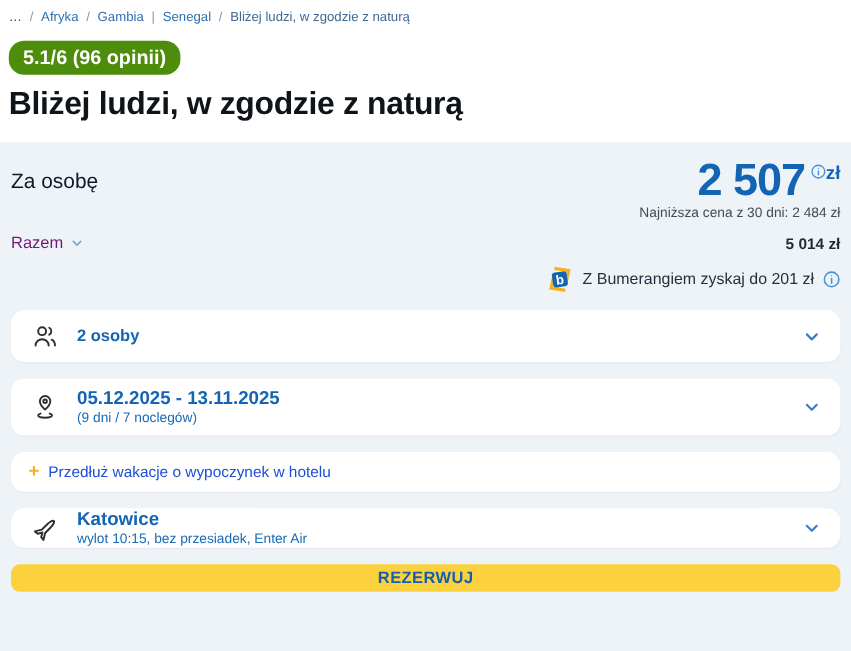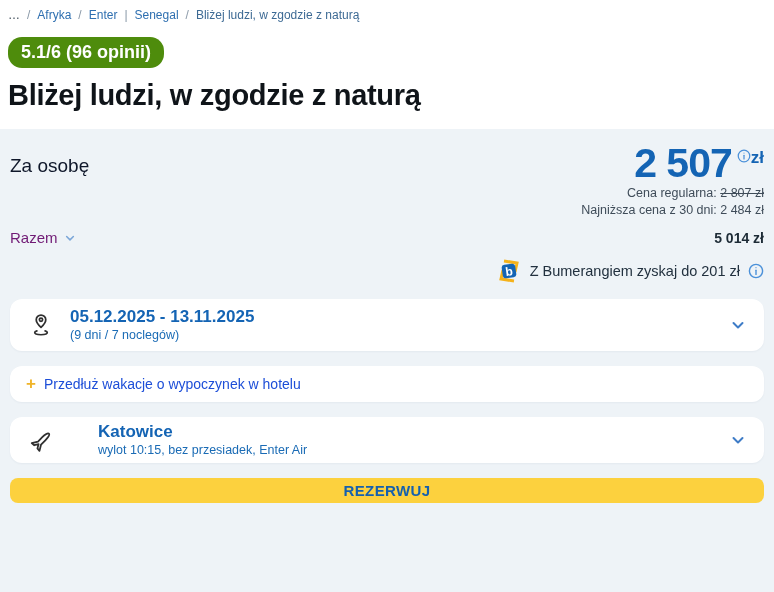--- a/index.html
+++ b/index.html
@@ -44,21 +44,21 @@
   
   .card { background:#ffffff; border-radius:12px; margin-top:15px; display:flex; align-items:center;
           padding:10px 18px 10px 16px; box-shadow:0 1px 2px rgba(30,60,90,0.05); cursor:pointer; }
   .card .icon-wrap { width:30px; display:flex; justify-content:center; margin-right:14px; flex-shrink:0; }
   .card .card-body { flex:1; min-width:0; }
   .card .chevron-wrap { flex-shrink:0; margin-left:10px; display:flex; align-items:center; }
 
   .card-persons { height:47px; }
   .card-dates { height:52px; }
   .card-hotel { height:36px; padding-top:8px; padding-bottom:8px; }
-  .card-flight { height:46px;gap:28px; }
+  .card-flight { height:36px; }
 
   .card-title-sm { font-size:15px; font-weight:bold; color:#1464b4; }
   .card-title { font-size:17px; font-weight:bold; color:#1464b4; line-height:20px; }
   .card-sub { font-size:12.5px; color:#1a6bb5; line-height:16px; }
 
   .hotel-line { display:flex; align-items:center; gap:8px; }
   .plus-sign { color:#f0b429; font-size:17px; font-weight:bold; line-height:16px; }
   .hotel-label { font-size:14px; color:#1d4ed8; }
 
   .reserve-btn { display:block; width:100%; margin-top:15px; height:25px; background:#fcd13e;
@@ -70,21 +70,21 @@
 </head>
 <body>
 
 <div class="top-zone">
 
   <nav class="breadcrumb">
     <span class="ellipsis">…</span>
     <span class="sep">/</span>
     <a class="crumb">Afryka</a>
     <span class="sep">/</span>
-    <a class="crumb">Enter</a>
+    <a class="crumb">Gambia</a>
     <span class="sep">|</span>
     <a class="crumb">Senegal</a>
     <span class="sep">/</span>
     <span class="current">Bliżej ludzi, w zgodzie z naturą</span>
   </nav>
 
   <div class="rating-badge">5.1/6 (96 opinii)</div>
 
   <h1 class="page-title">Bliżej ludzi, w zgodzie z naturą</h1>
 </div>
@@ -102,24 +102,20 @@
             <svg width="14" height="14" viewBox="0 0 16 16" fill="none" stroke="#4a90d9" stroke-width="1.4">
               <circle cx="8" cy="8" r="6.6"></circle>
               <line x1="8" y1="7.2" x2="8" y2="11.4" stroke-linecap="round"></line>
               <circle cx="8" cy="4.7" r="0.6" fill="#4a90d9" stroke="none"></circle>
             </svg>
           </span>
           <span class="price-currency">zł</span>
         </span>
       </div>
       <div class="small-line">
-        <span>Cena regularna:</span>
-        <span class="strike">2 807 zł</span>
-      </div>
-      <div class="small-line">
         <span>Najniższa cena z 30 dni:</span>
         <span>2 484 zł</span>
       </div>
     </div>
   </div>
 
   <div class="total-row">
     <div class="total-left">
       <span>Razem</span>
       <span>
@@ -145,20 +141,38 @@
     <span class="bumerang-text">Z Bumerangiem zyskaj do 201 zł</span>
     <span>
       <svg width="16" height="16" viewBox="0 0 16 16" fill="none" stroke="#4a90d9" stroke-width="1.4">
         <circle cx="8" cy="8" r="6.6"></circle>
         <line x1="8" y1="7.2" x2="8" y2="11.4" stroke-linecap="round"></line>
         <circle cx="8" cy="4.7" r="0.6" fill="#4a90d9" stroke="none"></circle>
       </svg>
     </span>
   </div>
 
+  <div class="card card-persons">
+    <span class="icon-wrap">
+      <svg width="26" height="26" viewBox="0 0 24 24" fill="none" stroke="#2f2f2f" stroke-width="1.6" stroke-linecap="round">
+        <circle cx="9.5" cy="7.5" r="3.3"></circle>
+        <path d="M4 19.5c0-3 2.5-5.3 5.5-5.3s5.5 2.3 5.5 5.3"></path>
+        <path d="M15.5 4.6a3.3 3.3 0 0 1 0 5.8"></path>
+        <path d="M17.5 14.6c1.7.8 2.8 2.6 2.8 4.9"></path>
+      </svg>
+    </span>
+    <div class="card-body">
+      <div class="card-title-sm">2 osoby</div>
+    </div>
+    <span class="chevron-wrap">
+      <svg width="16" height="16" viewBox="0 0 16 16" fill="none" stroke="#3e7cc7" stroke-width="2" stroke-linecap="round" stroke-linejoin="round">
+        <polyline points="3.5,6 8,10.5 12.5,6"></polyline>
+      </svg>
+    </span>
+  </div>
 
   <div class="card card-dates">
     <span class="icon-wrap">
       <svg width="26" height="26" viewBox="0 0 24 24" fill="none" stroke="#2f2f2f" stroke-width="1.6" stroke-linecap="round" stroke-linejoin="round">
         <path d="M12 2.8a4.4 4.4 0 0 1 4.4 4.4c0 3-4.4 7-4.4 7s-4.4-4-4.4-7A4.4 4.4 0 0 1 12 2.8z"></path>
         <circle cx="12" cy="7.2" r="1.5"></circle>
         <path d="M15.8 17.5c1.2.3 2 .8 2 1.5 0 1.2-2.6 2-5.8 2s-5.8-.8-5.8-2c0-.7.8-1.2 2-1.5"></path>
       </svg>
     </span>
     <div class="card-body">

